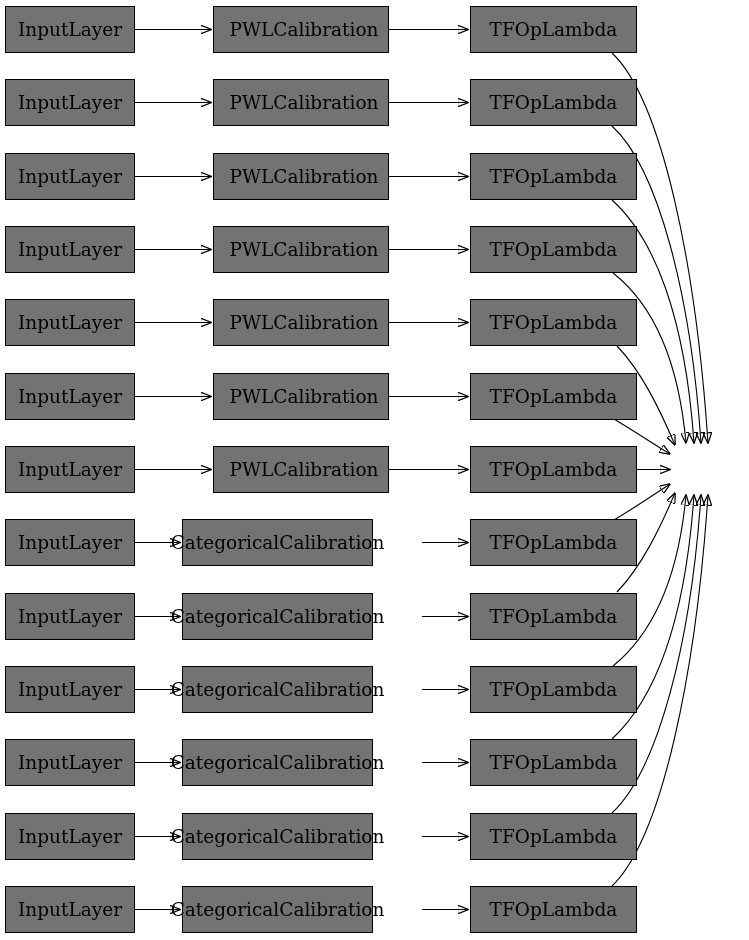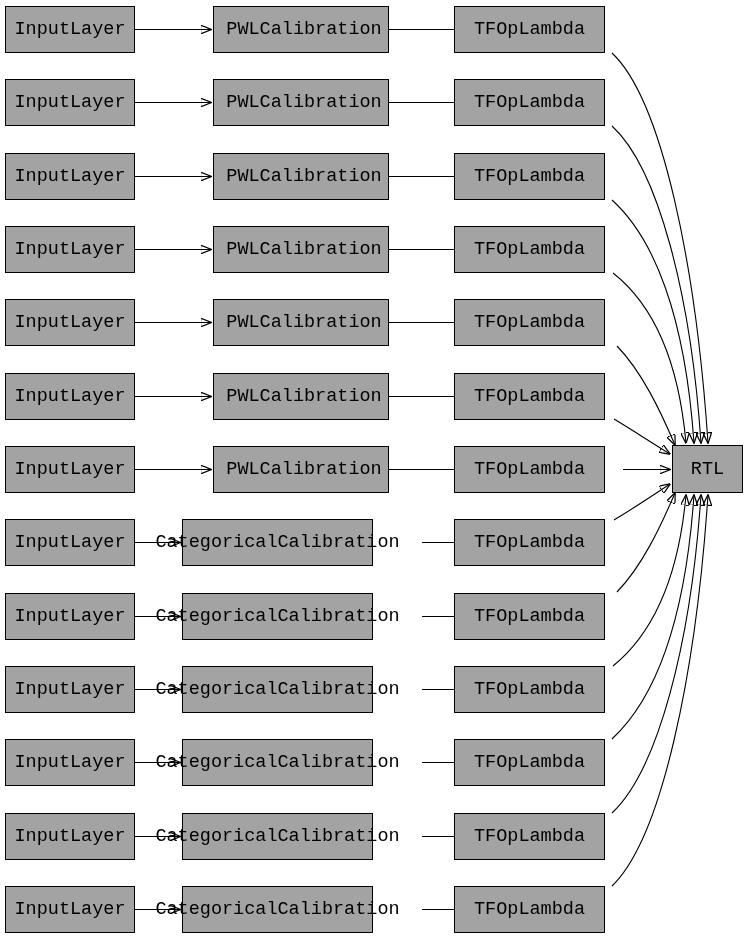--- a/index.html
+++ b/index.html
@@ -19,34 +19,33 @@
   #edges-svg path {
     fill: none;
     stroke: #000000;
     stroke-width: 1.1;
   }
   .node {
     position: absolute;
     box-sizing: border-box;
     height: 47px;
     border: 1.4px solid #000000;
-    background: #a3a3a3;
+    background: #737373;
     display: flex;
     align-items: center;
     justify-content: center;
     font-size: 18.5px;
     color: #000000;
     white-space: nowrap;
     z-index: 2;
-    font-family: Liberation Mono, monospace;
   }
   .n-input  { left: 5px;   width: 130px; }
   .n-pwl    { left: 213px; width: 176px; padding-left: 6px; }
   .n-cat    { left: 182px; width: 191px; }
-  .n-lambda { left: 454px; width: 151px; }
+  .n-lambda { left: 470px; width: 167px; }
   .n-rtl    { left: 672px; top: 445px; width: 71px; height: 48px; }
 
   .r0  { top: 6px; }   .r1  { top: 79px; }  .r2  { top: 153px; }
   .r3  { top: 226px; } .r4  { top: 299px; } .r5  { top: 373px; }
   .r6  { top: 446px; } .r7  { top: 519px; } .r8  { top: 593px; }
   .r9  { top: 666px; } .r10 { top: 739px; } .r11 { top: 813px; }
   .r12 { top: 886px; }
 </style>
 </head>
 <body>
@@ -148,15 +147,14 @@
   <div class="node n-lambda r10">TFOpLambda</div>
 
   <div class="node n-input r11">InputLayer</div>
   <div class="node n-cat r11">CategoricalCalibration</div>
   <div class="node n-lambda r11">TFOpLambda</div>
 
   <div class="node n-input r12">InputLayer</div>
   <div class="node n-cat r12">CategoricalCalibration</div>
   <div class="node n-lambda r12">TFOpLambda</div>
 
-  <div class="node n-rtl">RTL</div>
 
 </div>
 
 </body></html>

